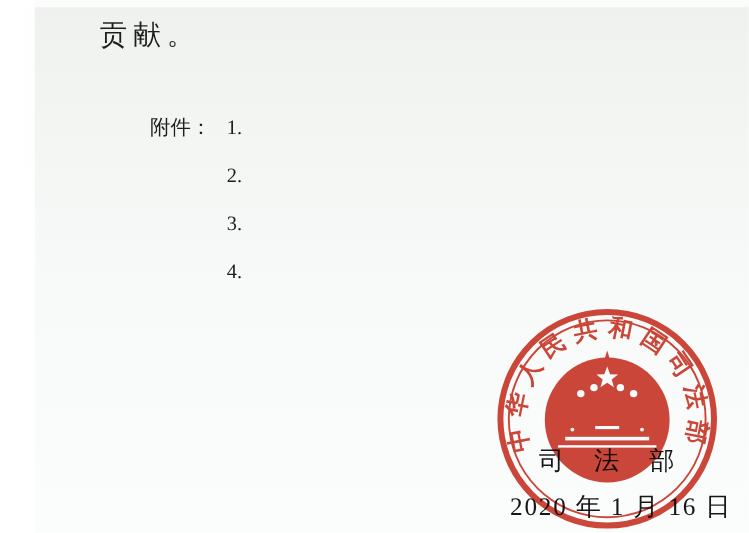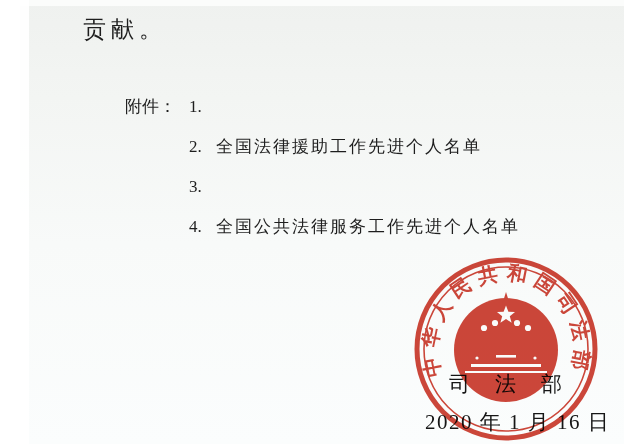--- a/index.html
+++ b/index.html
@@ -65,30 +65,28 @@
   <div class="closing">贡献。</div>
 
   <div class="attachments">
     <div class="att-row">
       <span class="att-label">附件：</span>
       <span class="att-num">1.</span>
     </div>
     <div class="att-row">
       <span class="att-spacer"></span>
       <span class="att-num">2.</span>
-      <span class="att-title">全国法律援助工作先进个人名单</span>
     </div>
     <div class="att-row">
       <span class="att-spacer"></span>
       <span class="att-num">3.</span>
     </div>
     <div class="att-row">
       <span class="att-spacer"></span>
       <span class="att-num">4.</span>
-      <span class="att-title">全国公共法律服务工作先进个人名单</span>
     </div>
   </div>
 
   <div class="sig-agency">司法部</div>
 
   <div class="sig-date">2020 年 1 月 16 日</div>
 
   <svg class="seal" viewBox="0 0 190 190">
 
     <circle cx="95" cy="95" r="89" fill="none" stroke="#cc392b" stroke-width="5"></circle>

